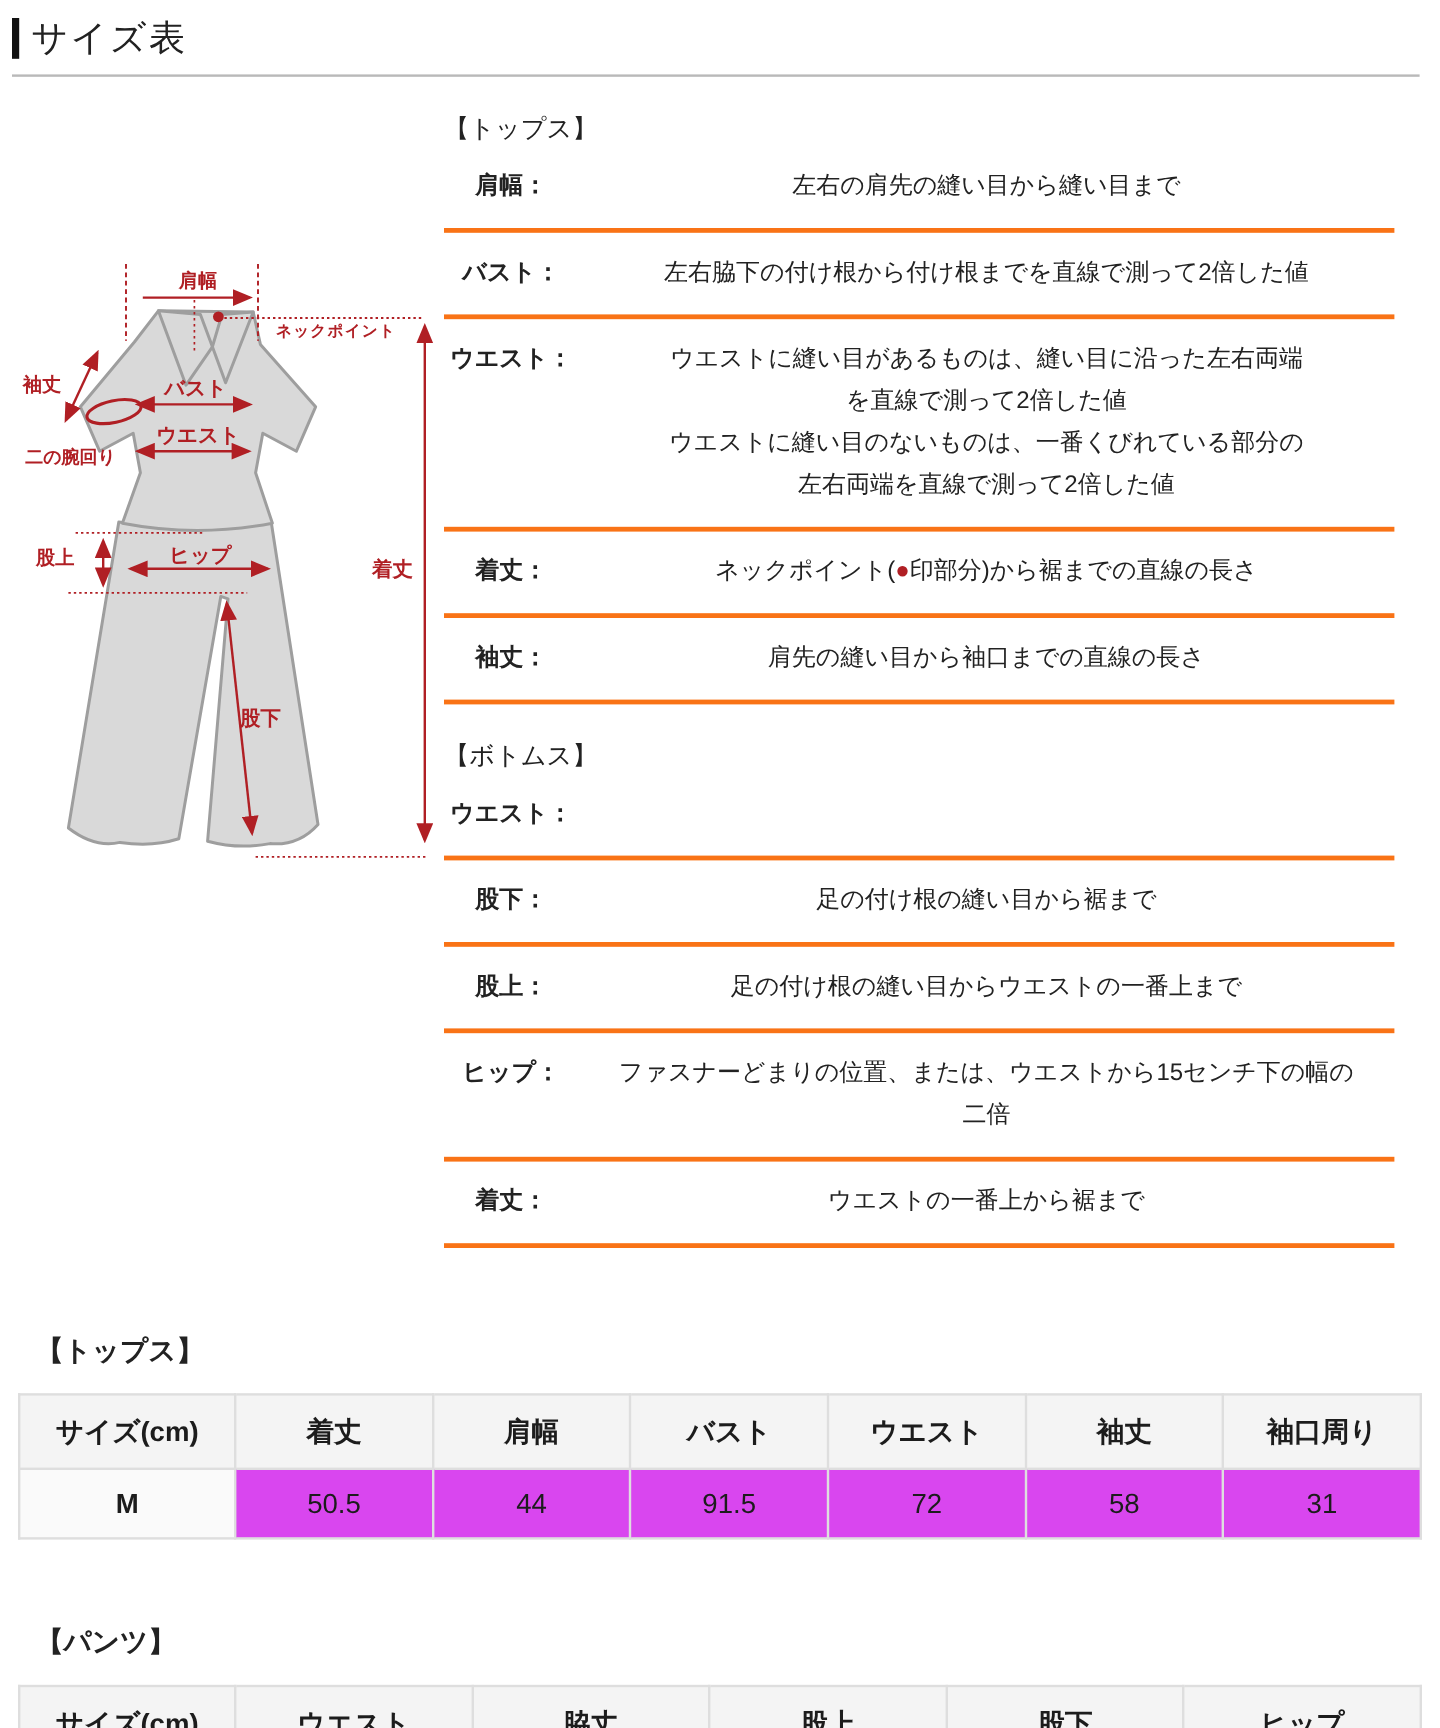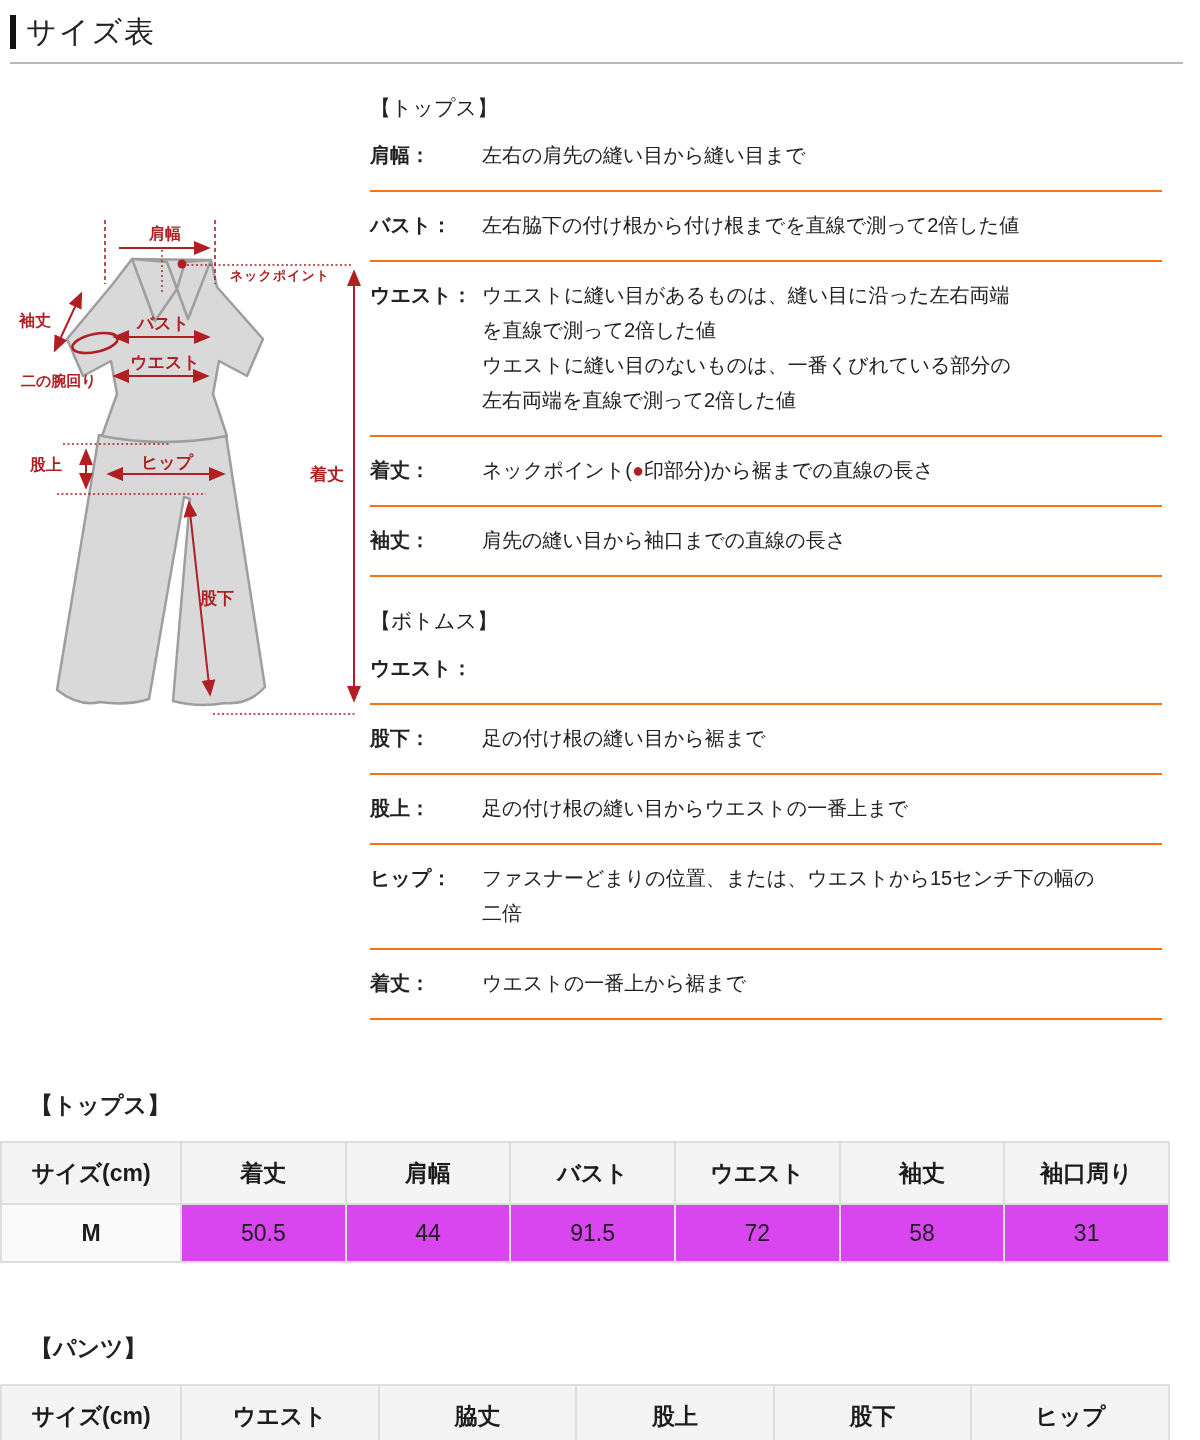--- a/index.html
+++ b/index.html
@@ -16,30 +16,30 @@
   .page-title { font-size:30px; letter-spacing:2px; color:#222; }
   .header-rule { border:none; border-top:2px solid #b9b9b9; margin:8px 2px 0 0; }
 
   
   .top-section { position:relative; }
   .diagram-wrap { position:absolute; left:13px; top:108px; width:352px; height:522px; }
   svg text { font-family:"Liberation Sans","DejaVu Sans",sans-serif; font-weight:bold; }
 
   .definitions { margin-left:370px; width:792px; }
   .def-heading { font-size:21px; color:#222; margin-top:30px; height:28px; line-height:28px; }
-  .def-row { display:flex; padding:16px 0 17px 0; border-bottom:2px solid #f97316; }
+  .def-row { display:flex; padding:16px 0 17px 0; border-bottom:4px solid #f97316;text-align:center; }
   .def-label { flex:0 0 112px; font-weight:bold; font-size:20px; line-height:35px; color:#222; }
   .def-text  { flex:1; font-size:20px; line-height:35px; color:#222; }
   .red-dot { color:#b01f24; }
 
   
   .table-heading { font-size:23px; font-weight:bold; color:#222; margin:70px 0 20px 30px; }
   .table-heading.second { }
   table.size-table {
-    width:1170px; border-collapse:collapse; table-layout:fixed;
+    width:1170px; margin-left:15px; border-collapse:collapse; table-layout:fixed;
     font-size:23px; color:#1c1c1c; text-align:center;
   }
   table.size-table th, table.size-table td { border:2px solid #dedede; }
   table.size-table th { background:#f4f4f4; font-weight:bold; height:62px; }
   table.size-table td { background:#d946ef; height:58px; }
   table.size-table td.size-cell { font-weight:bold; background:#fafafa; }
   col.first-col { width:180px; }
 </style>
 </head>
 <body>

